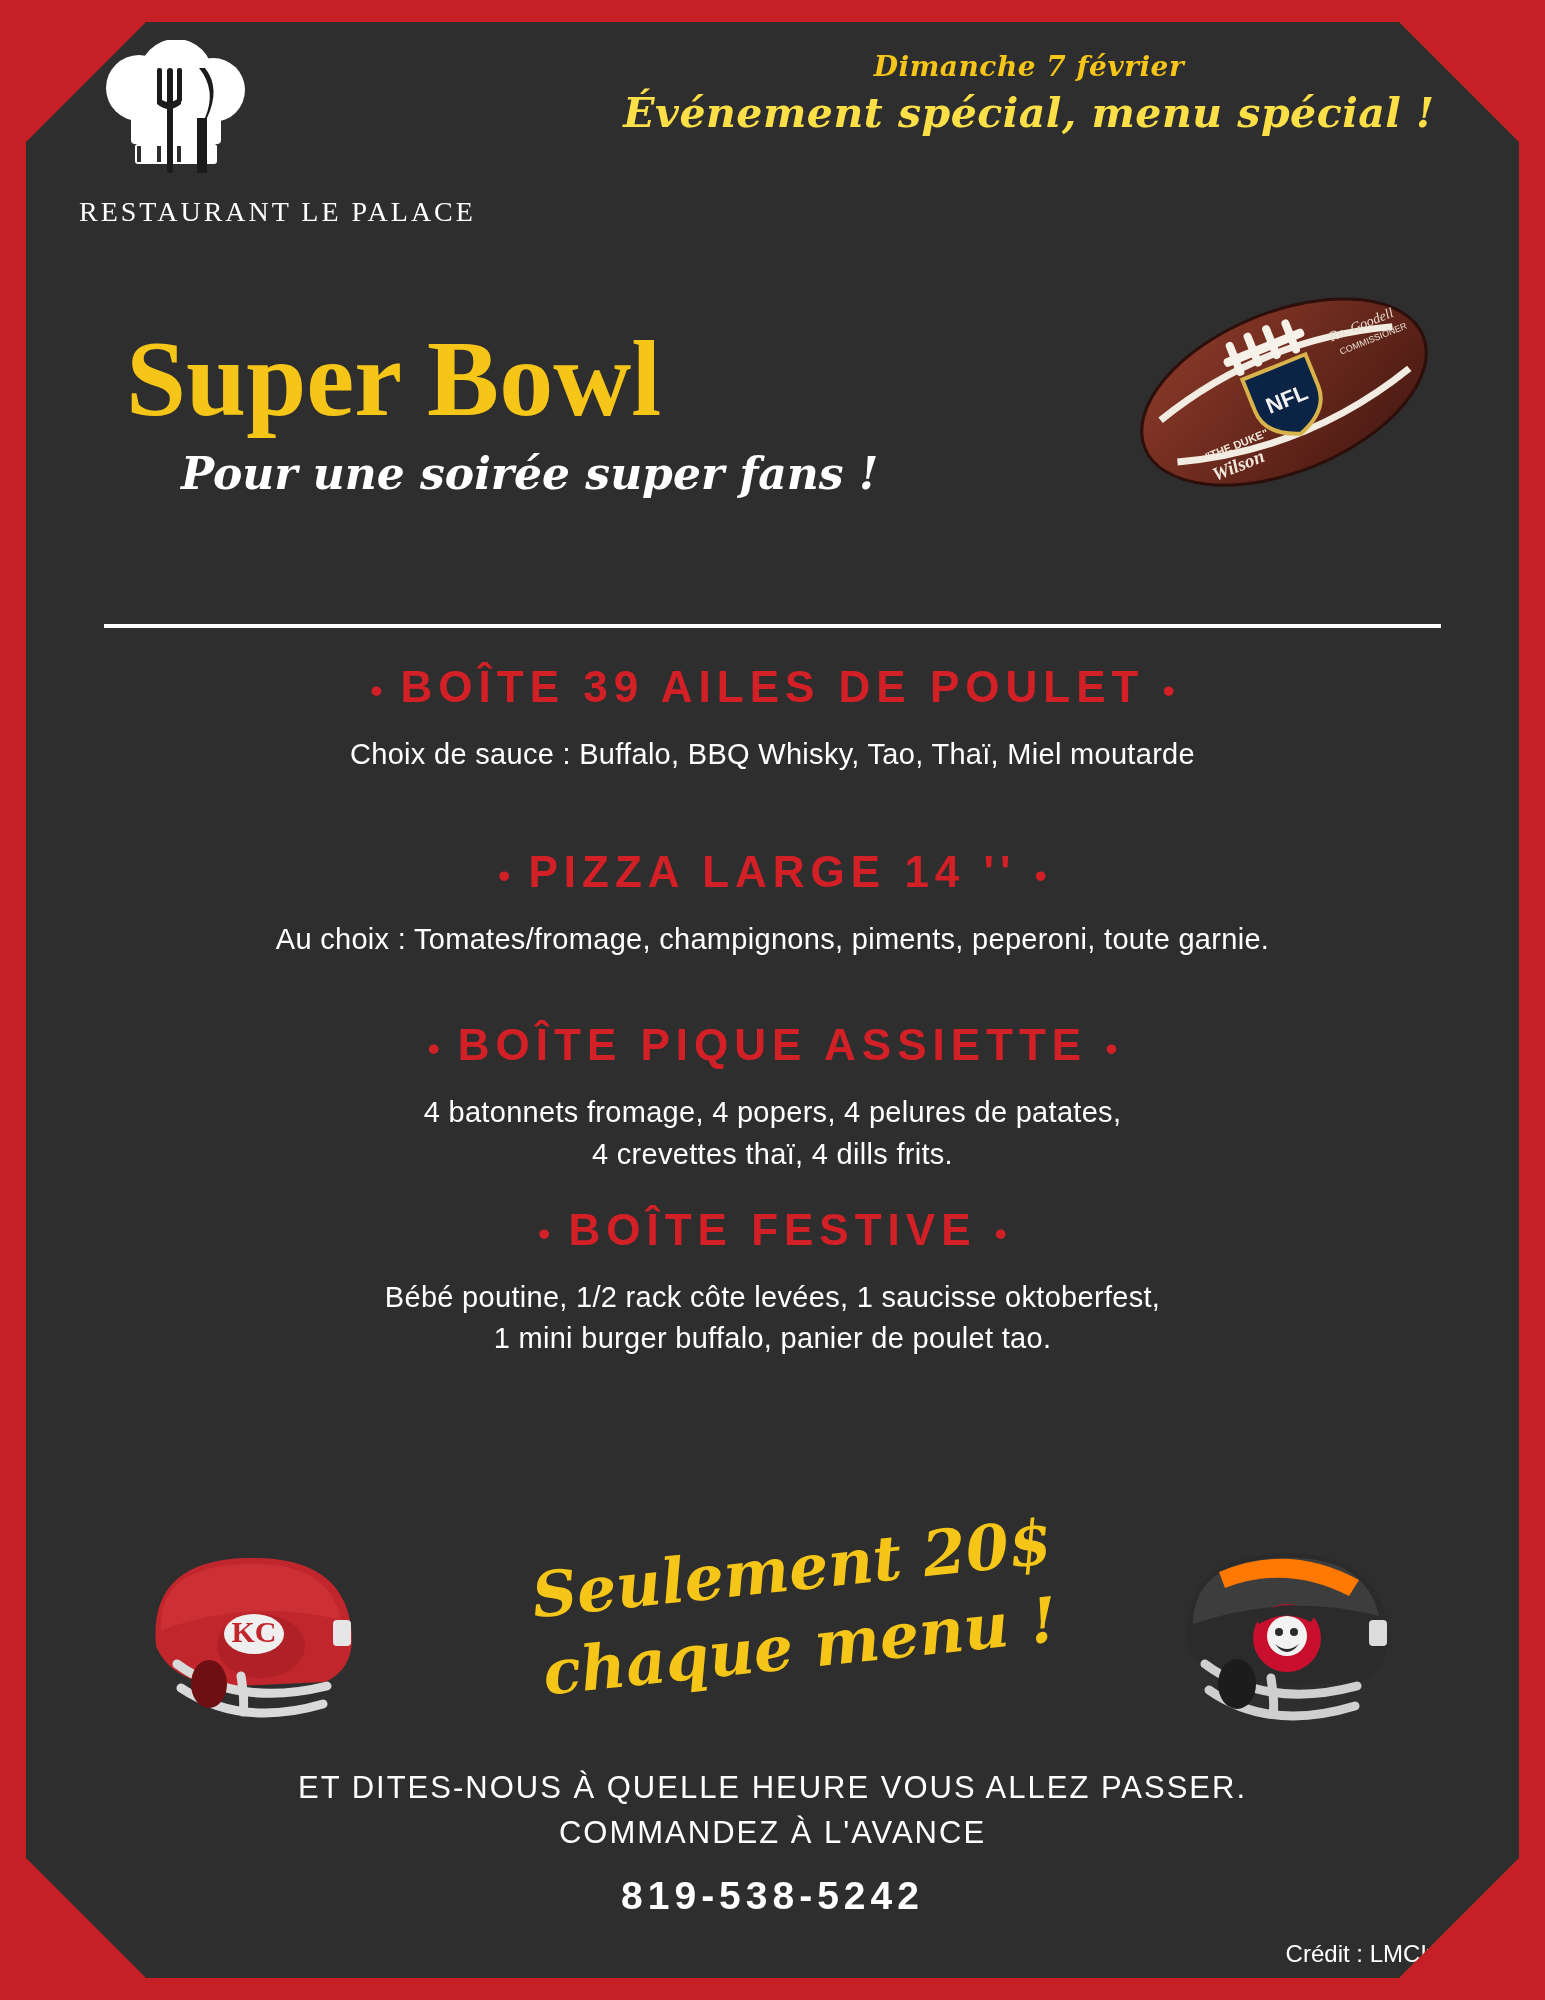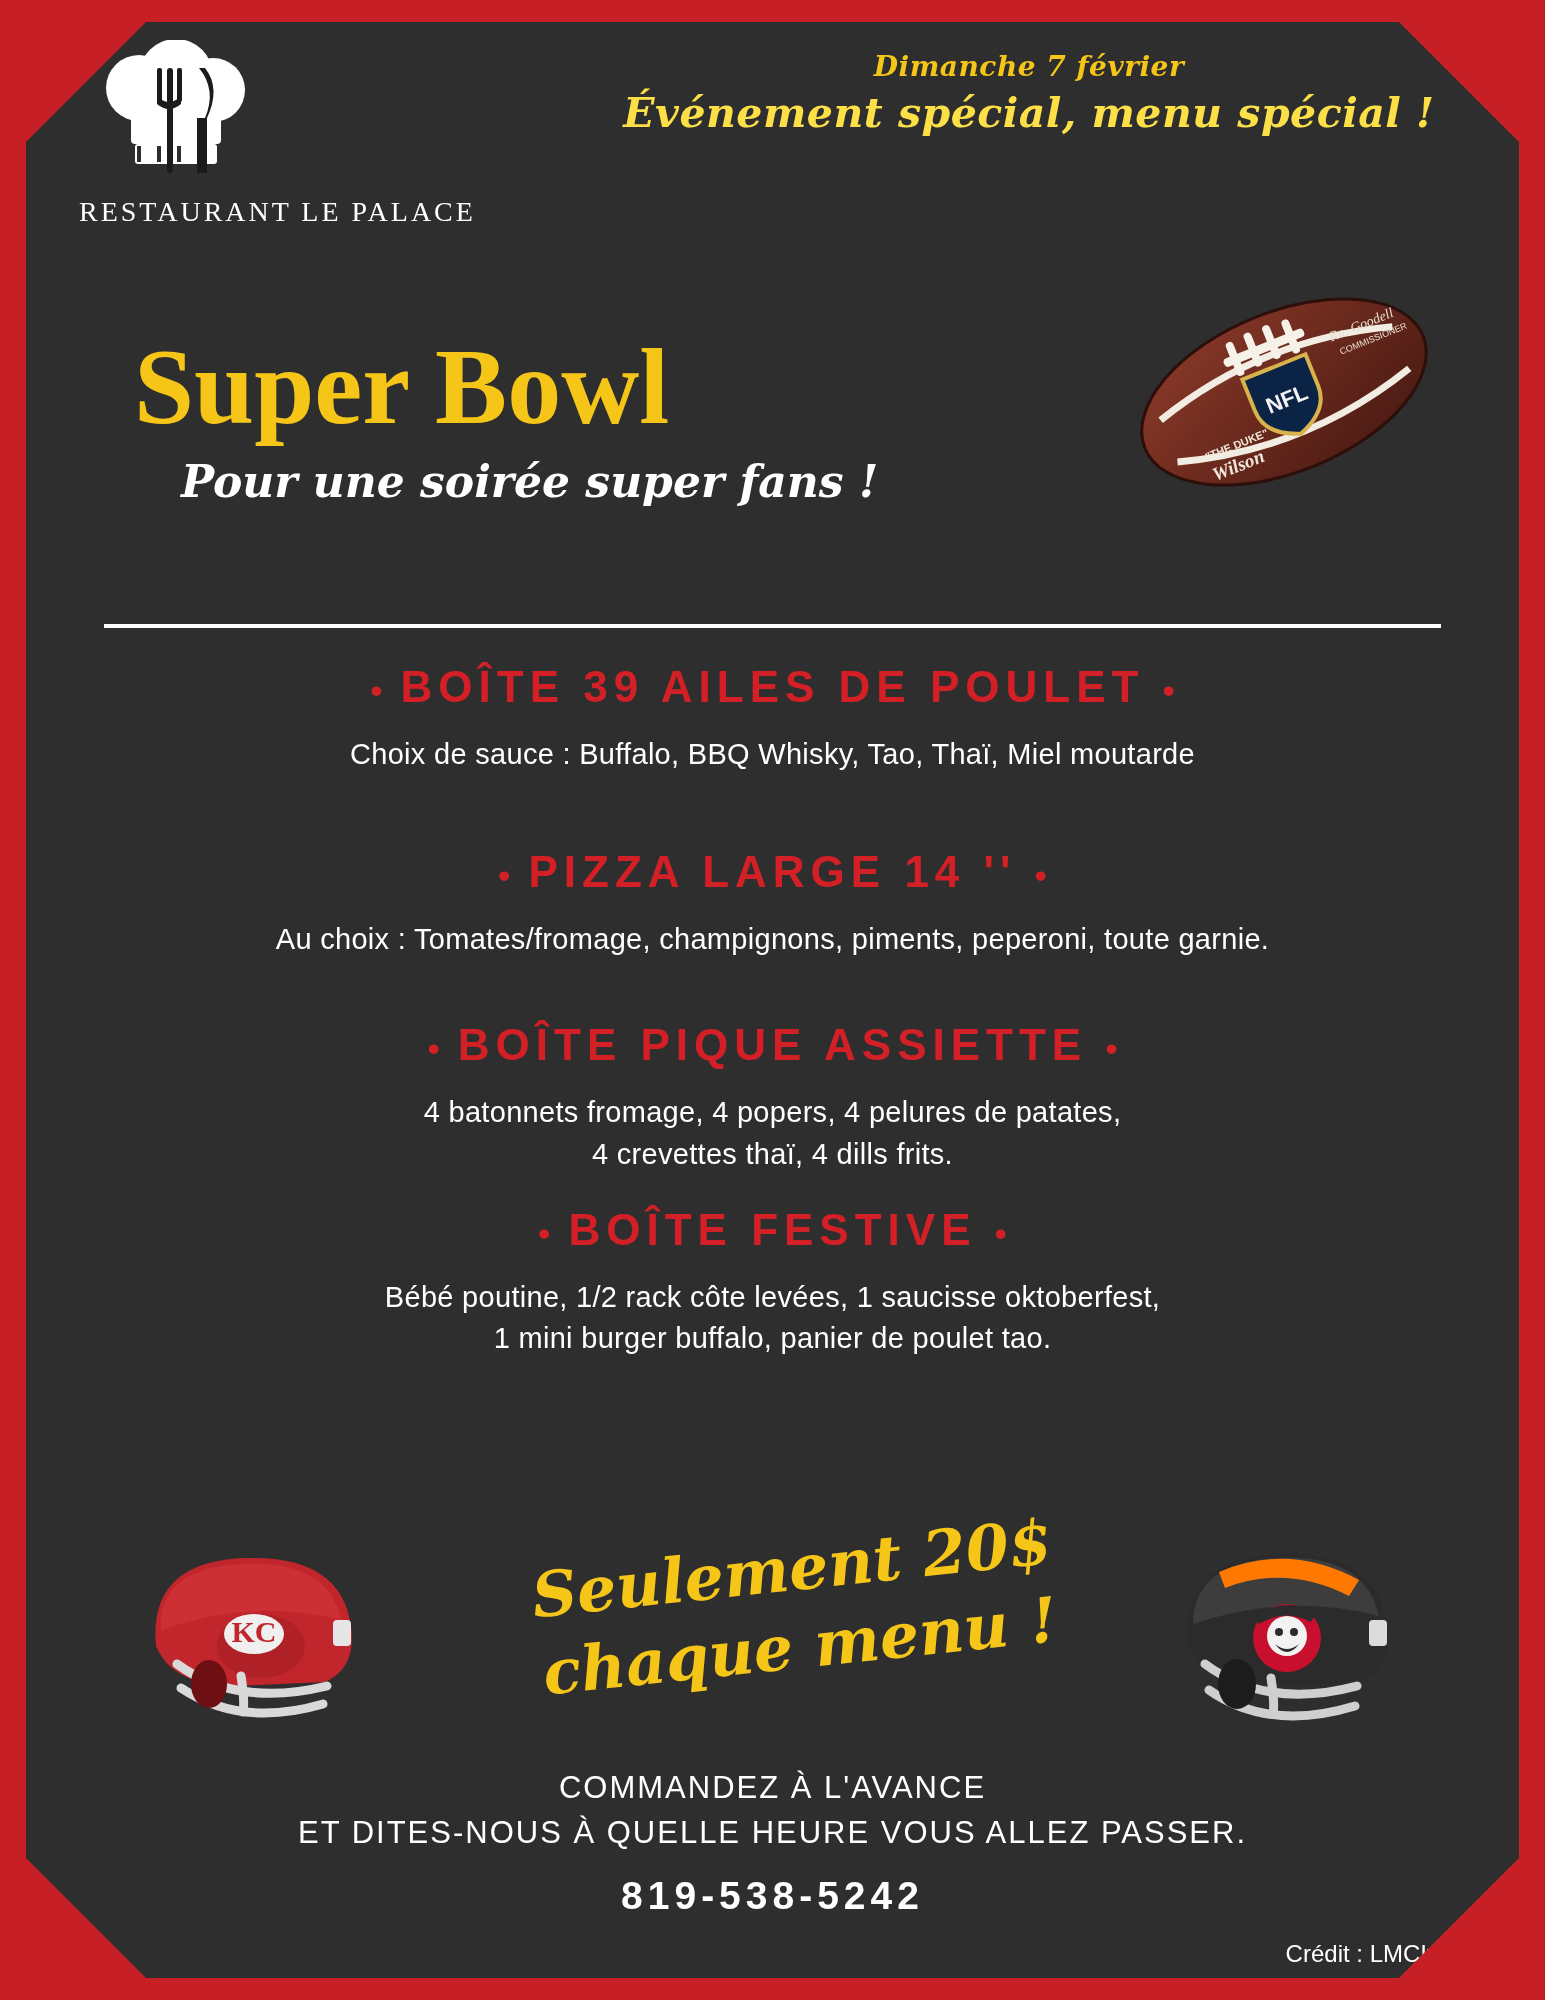--- a/index.html
+++ b/index.html
@@ -93,21 +93,21 @@
     left: 100px;
     top: 300px;
     width: 900px;
   }
   .super-bowl {
     font-family: "Liberation Serif", serif;
     font-weight: bold;
     font-size: 108px;
     color: #f5c518;
     line-height: 1.05;
-    margin: 8px;
+    margin: 0;
     letter-spacing: 0px;
   }
   .tagline {
     font-family: "DejaVu Serif", serif;
     font-style: italic;
     font-weight: bold;
     font-size: 44px;
     color: #ffffff;
     margin-top: 13px;
     margin-left: 55px;
@@ -383,21 +383,21 @@
           <path d="M46 132 q62 46 152 22"></path>
           <path d="M50 158 q60 42 146 16"></path>
           <path d="M112 146 q4 26 2 36"></path>
         </g>
         <ellipse cx="78" cy="152" rx="19" ry="25" fill="#1c1c1c"></ellipse>
         <rect x="210" y="88" width="18" height="26" rx="4" fill="#dcdcdc"></rect>
       </svg>
     </div>
 
     <div class="footer">
+      <div class="footer-line">ET DITES-NOUS À QUELLE HEURE VOUS ALLEZ PASSER.</div>
       <div class="footer-line">COMMANDEZ À L'AVANCE</div>
-      <div class="footer-line">ET DITES-NOUS À QUELLE HEURE VOUS ALLEZ PASSER.</div>
       <div class="phone">819-538-5242</div>
     </div>
 
     <div class="credit">Crédit : LMCIweb</div>
 
   </div>
 </div>
 
 </body></html>

